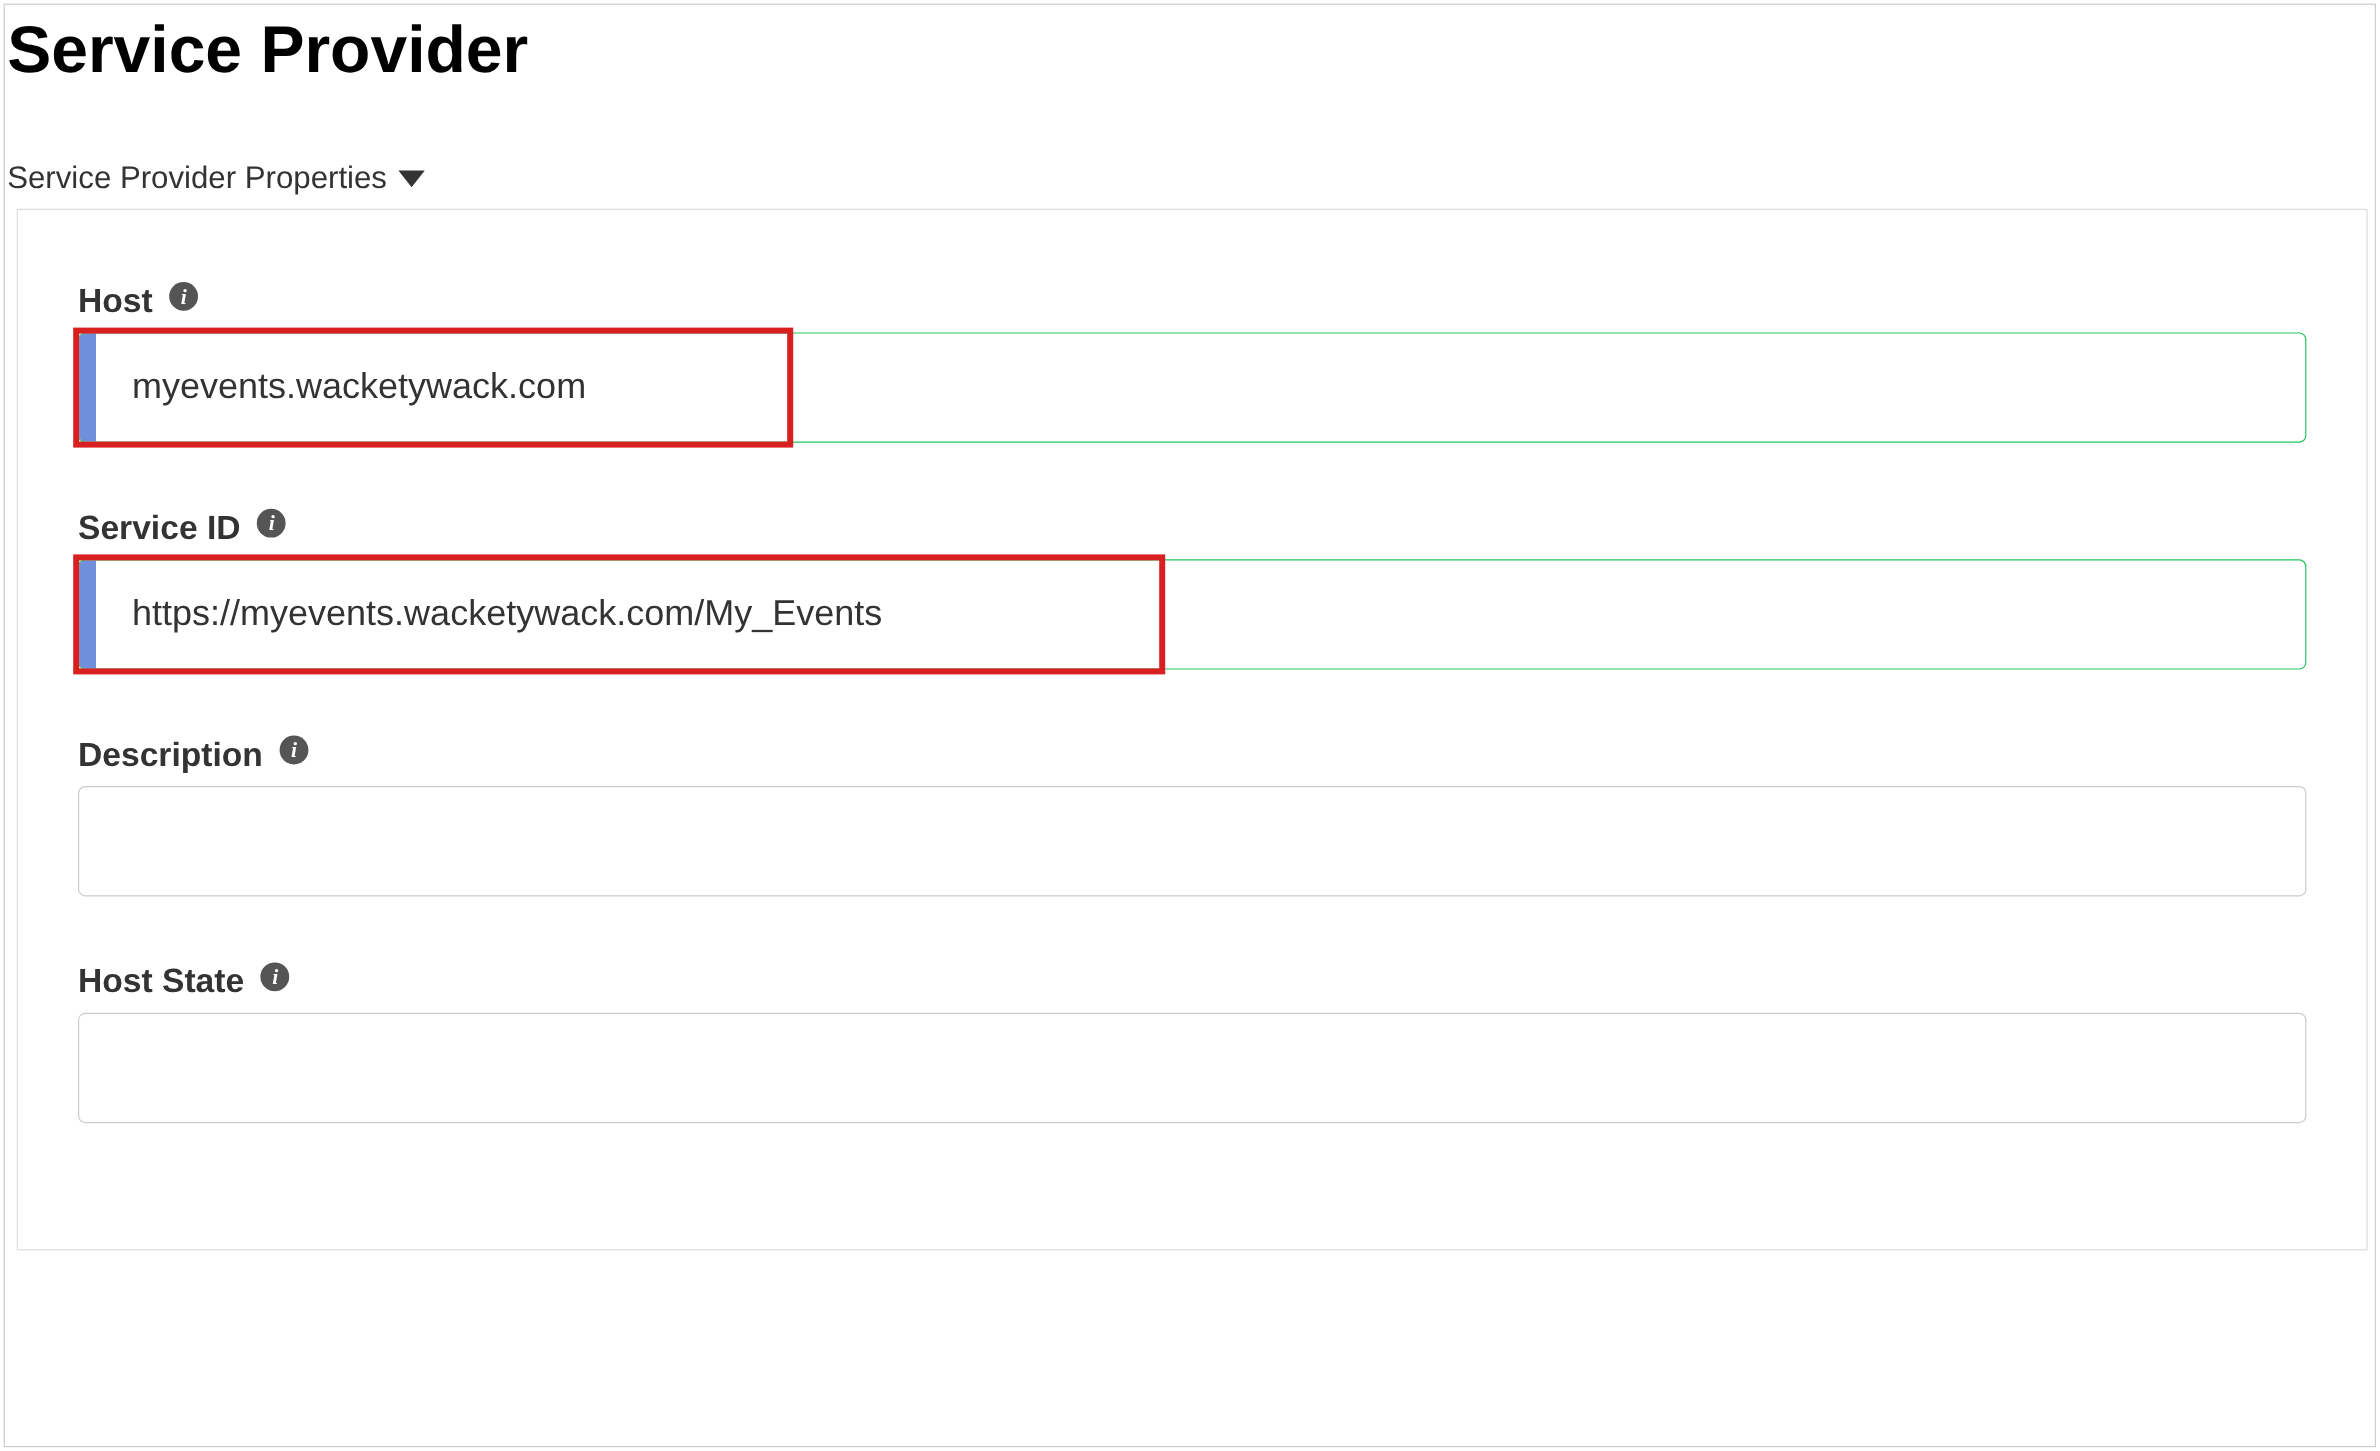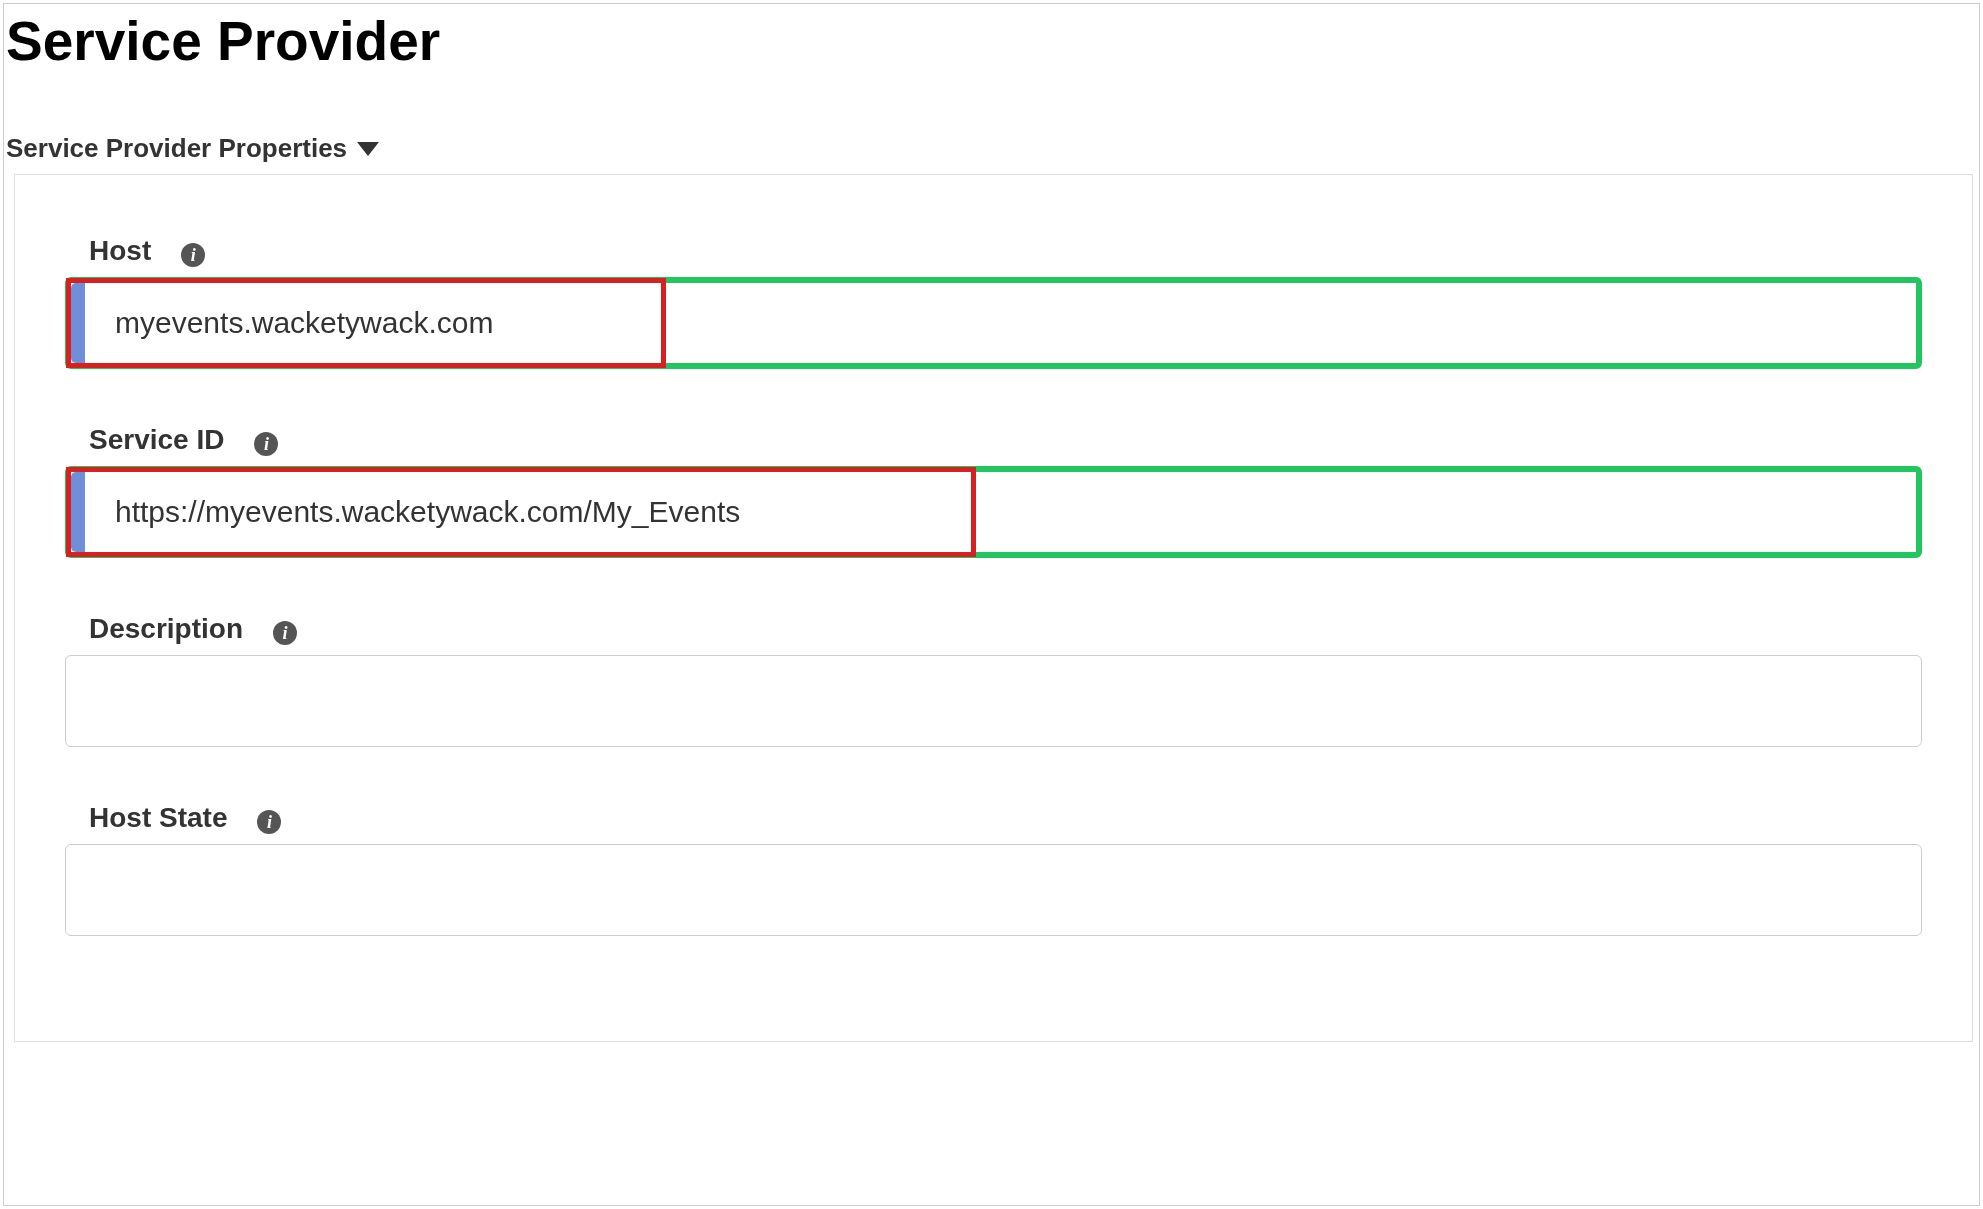--- a/index.html
+++ b/index.html
@@ -56,44 +56,43 @@
       top: 3px;
     }
     .section-header {
       display: flex;
       align-items: center;
       gap: 10px;
       padding: 60px 0 10px 2px;
     }
     .section-title {
       font-size: 26px;
-      font-weight: bold;
+      font-weight: normal;
       color: #333;
     }
     .caret-down-icon {
       width: 0;
       height: 0;
       border-left: 11px solid transparent;
       border-right: 11px solid transparent;
       border-top: 14px solid #333;
     }
     .properties-panel {
       border: 1px solid #ddd;
       margin: 0 6px 0 10px;
       padding: 60px 50px 50px 50px;
     }
     .field-group {
       margin-bottom: 55px;
     }
     .field-label-row {
       display: flex;
-      align-items: flex-end;
-      gap: 30px;
+      align-items: flex-start;
+      gap: 14px;
       margin-bottom: 10px;
-      margin-left: 24px;
     }
     .field-label {
       font-size: 28px;
       font-weight: bold;
       color: #333;
     }
     .info-icon {
       width: 24px;
       height: 24px;
       border-radius: 50%;
@@ -105,21 +104,21 @@
       font-size: 18px;
       display: flex;
       align-items: center;
       justify-content: center;
       line-height: 1;
     }
     .text-input-wrapper {
       position: relative;
       display: flex;
       align-items: stretch;
-      border: 6px solid #22c55e;
+      border: 1px solid #22c55e;
       border-radius: 6px;
       height: 92px;
       overflow: visible;
     }
     .blue-bar {
       width: 14px;
       background: #6f8fda;
       border-top-left-radius: 5px;
       border-bottom-left-radius: 5px;
       flex-shrink: 0;

